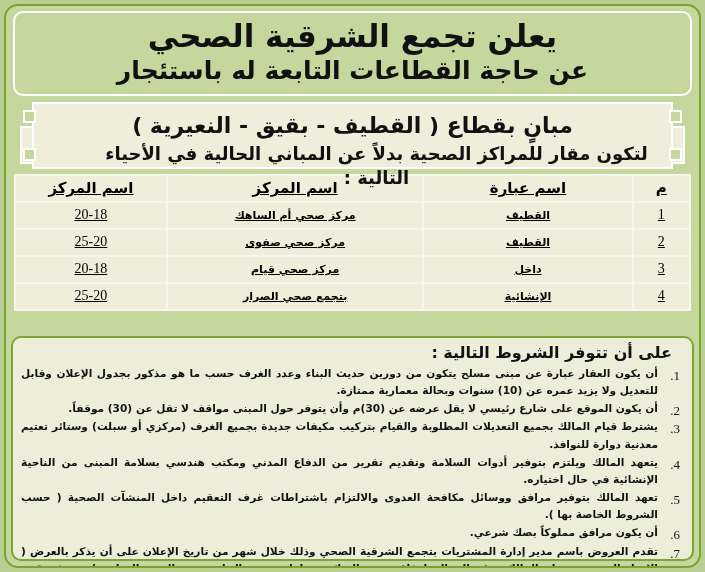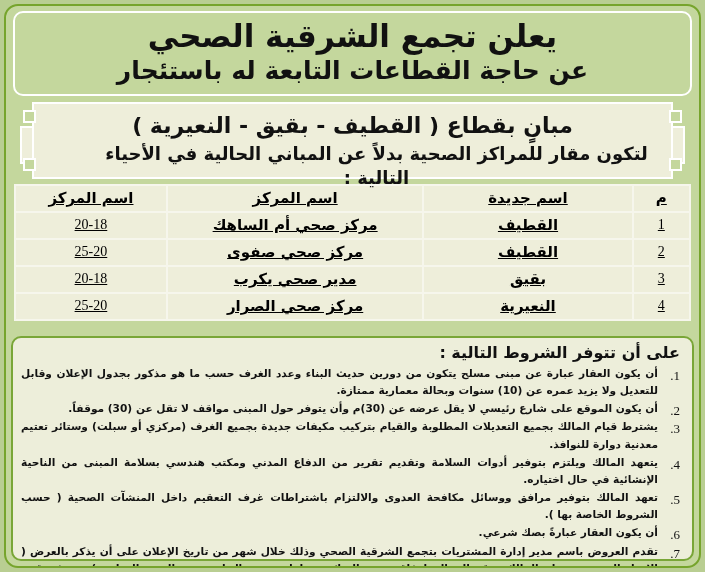--- a/index.html
+++ b/index.html
@@ -30,21 +30,21 @@
   .title-line1 {
     font-size: 31px; font-weight: bold; line-height: 1.25; letter-spacing: 0; text-align: center;
   }
   .title-line2 {
     font-size: 25px; font-weight: bold; line-height: 1.2;
   }
   
   .subtitle-wrap {
     position: relative;
     margin: 6px 14px 0 14px;
-    height: 77px;
+    height: 67px;
   }
   .subtitle-panel {
     position: absolute;
     left: 12px; right: 12px; top: 0; bottom: 0;
     background: #eeeeda;
     border: 2px solid #ffffff;
     text-align: center;
     color: #111;
     padding-top: 6px;
     box-sizing: border-box;
@@ -83,21 +83,21 @@
     text-align: center;
     vertical-align: middle;
     color: #000000;
     padding: 1px 2px;
     height: 23px;
     overflow: hidden;
     white-space: nowrap;
     text-decoration: underline;
   }
   .centers-table th { font-size: 15px; font-weight: bold; }
-  .cell-arabic { font-size: 15px; font-weight: bold; }
+  .cell-arabic { font-size: 11px; font-weight: bold; }
   .cell-num {
     font-family: "Liberation Serif", serif;
     font-size: 14px; font-weight: normal;
     direction: ltr; unicode-bidi: embed;
   }
   col.c-rooms  { width: 22.5%; }
   col.c-center { width: 38%; }
   col.c-sector { width: 31%; }
   col.c-idx    { width: 8.5%; }
   
@@ -106,21 +106,21 @@
     left: 5px; right: 5px; bottom: 5px; top: 330px;
     border: 2px solid #79a637;
     border-radius: 10px;
     background: #edeeda;
     padding: 4px 10px 4px 8px;
     box-sizing: border-box;
     color: #111;
   }
   .conditions-heading {
     font-size: 16px; font-weight: bold;
-    margin: 1px 2px 3px 0;
+    margin: 1px 10px 3px 0;
   }
   .cond-item {
     position: relative;
     padding-right: 24px;
     font-size: 10.6px;
     font-weight: bold;
     line-height: 1.62;
     text-align: justify;
     margin-bottom: 1px;
   }
@@ -158,48 +158,48 @@
   <table class="centers-table">
     <colgroup>
       <col class="c-idx">
         <col class="c-sector">
         <col class="c-center">
         <col class="c-rooms">
     </colgroup>
     <thead>
       <tr>
         <th>م</th>
-        <th>اسم جديدة</th>
+        <th>اسم عبارة</th>
         <th>اسم المركز</th>
         <th>اسم المركز</th>
       </tr>
     </thead>
     <tbody>
       <tr>
         <td class="cell-num">1</td>
         <td class="cell-arabic">القطيف</td>
         <td class="cell-arabic">مركز صحي أم الساهك</td>
         <td class="cell-num">20-18</td>
       </tr>
       <tr>
         <td class="cell-num">2</td>
         <td class="cell-arabic">القطيف</td>
         <td class="cell-arabic">مركز صحي صفوى</td>
         <td class="cell-num">25-20</td>
       </tr>
       <tr>
         <td class="cell-num">3</td>
-        <td class="cell-arabic">بقيق</td>
-        <td class="cell-arabic">مدير صحي يكرب</td>
+        <td class="cell-arabic">داخل</td>
+        <td class="cell-arabic">مركز صحي قيام</td>
         <td class="cell-num">20-18</td>
       </tr>
       <tr>
         <td class="cell-num">4</td>
-        <td class="cell-arabic">النعيرية</td>
-        <td class="cell-arabic">مركز صحي الصرار</td>
+        <td class="cell-arabic">الإنشائية</td>
+        <td class="cell-arabic">بتجمع صحي الصرار</td>
         <td class="cell-num">25-20</td>
       </tr>
     </tbody>
   </table>
 
   <div class="conditions-panel">
     <div class="conditions-heading">على أن تتوفر الشروط التالية :</div>
 
     <div class="cond-item">
       <span class="cond-marker">1.</span>
@@ -216,21 +216,21 @@
     <div class="cond-item">
       <span class="cond-marker">4.</span>
       <span>يتعهد المالك ويلتزم بتوفير أدوات السلامة وتقديم تقرير من الدفاع المدني ومكتب هندسي بسلامة المبنى من الناحية الإنشائية في حال اختياره.</span>
     </div>
     <div class="cond-item">
       <span class="cond-marker">5.</span>
       <span>تعهد المالك بتوفير مرافق ووسائل مكافحة العدوى والالتزام باشتراطات غرف التعقيم داخل المنشآت الصحية ( حسب الشروط الخاصة بها ).</span>
     </div>
     <div class="cond-item">
       <span class="cond-marker">6.</span>
-      <span>أن يكون العقار عبارةً بصك شرعي.</span>
+      <span>أن يكون مرافق مملوكاً بصك شرعي.</span>
     </div>
     <div class="cond-item">
       <span class="cond-marker">7.</span>
       <span>تقدم العروض باسم مدير إدارة المشتريات بتجمع الشرقية الصحي وذلك خلال شهر من تاريخ الإعلان على أن يذكر بالعرض ( الإيجار السنوي، عنوان المالك ورقم الجوال، إرفاق صورة الصك، مخطط ورخصة البناء، صورة الهوية الوطنية ) وسوف تقوم اللجنة المختصة باختيار العقار المناسب ولا تقبل العروض المخالفة للشروط.</span>
     </div>
   </div>
 
 </div>
 
 </body></html>

